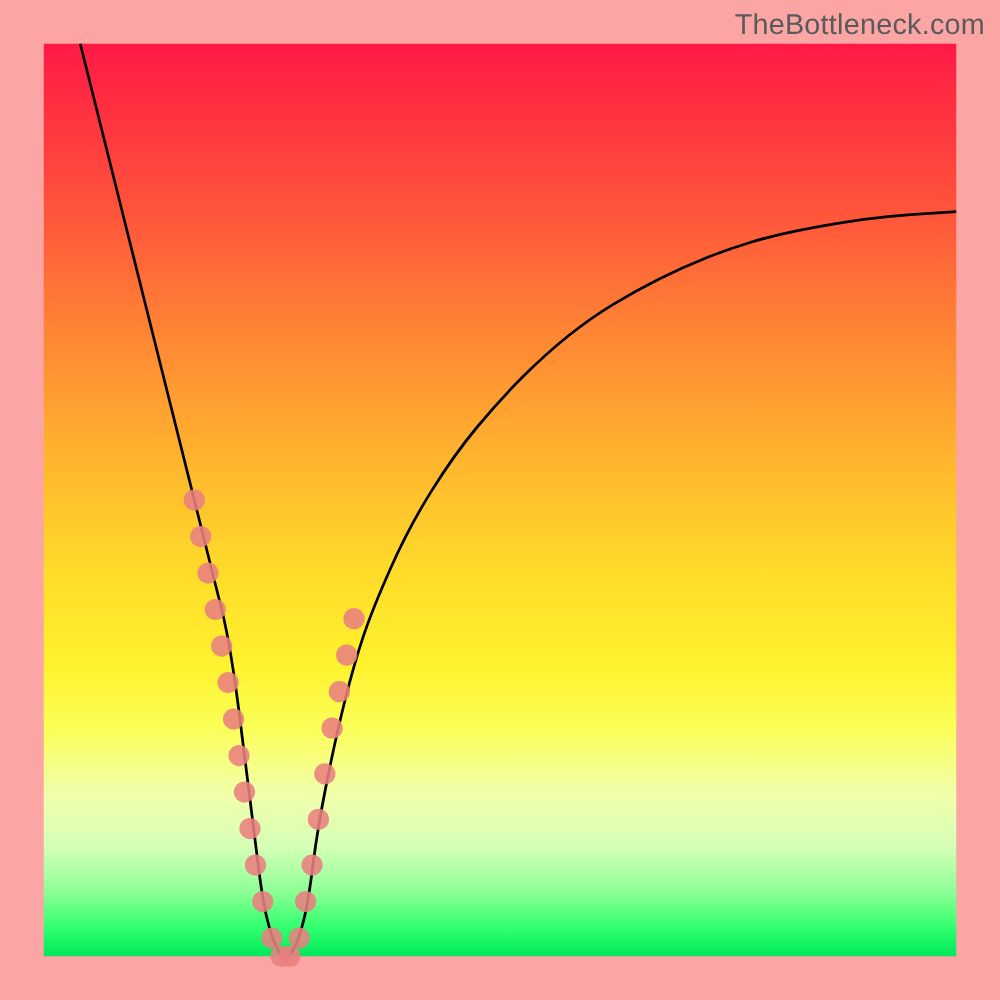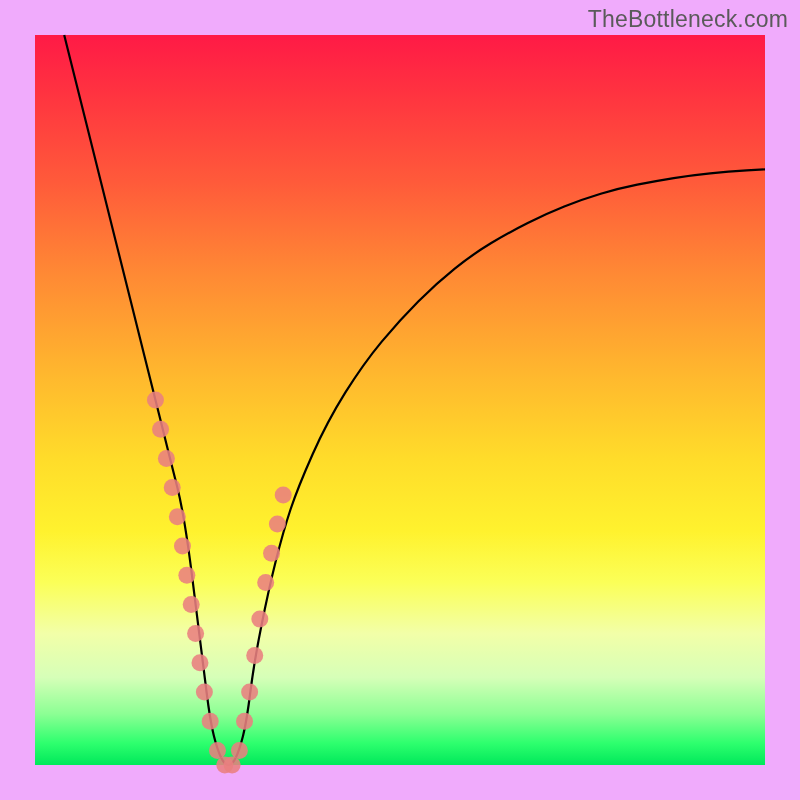--- a/index.html
+++ b/index.html
@@ -10,21 +10,21 @@
     background: #000;
     overflow: hidden;
     font-family: Arial, Helvetica, sans-serif;
   }
   .frame {
     position: absolute;
     left: 0;
     top: 0;
     width: 800px;
     height: 800px;
-    background: #f0abfc;
+    background: #fca5a5;
   }
   .plot-area {
     position: absolute;
     left: 35px;
     top: 35px;
     width: 730px;
     height: 730px;
     
     background: linear-gradient(to bottom,
       #ff1a46 0%,

